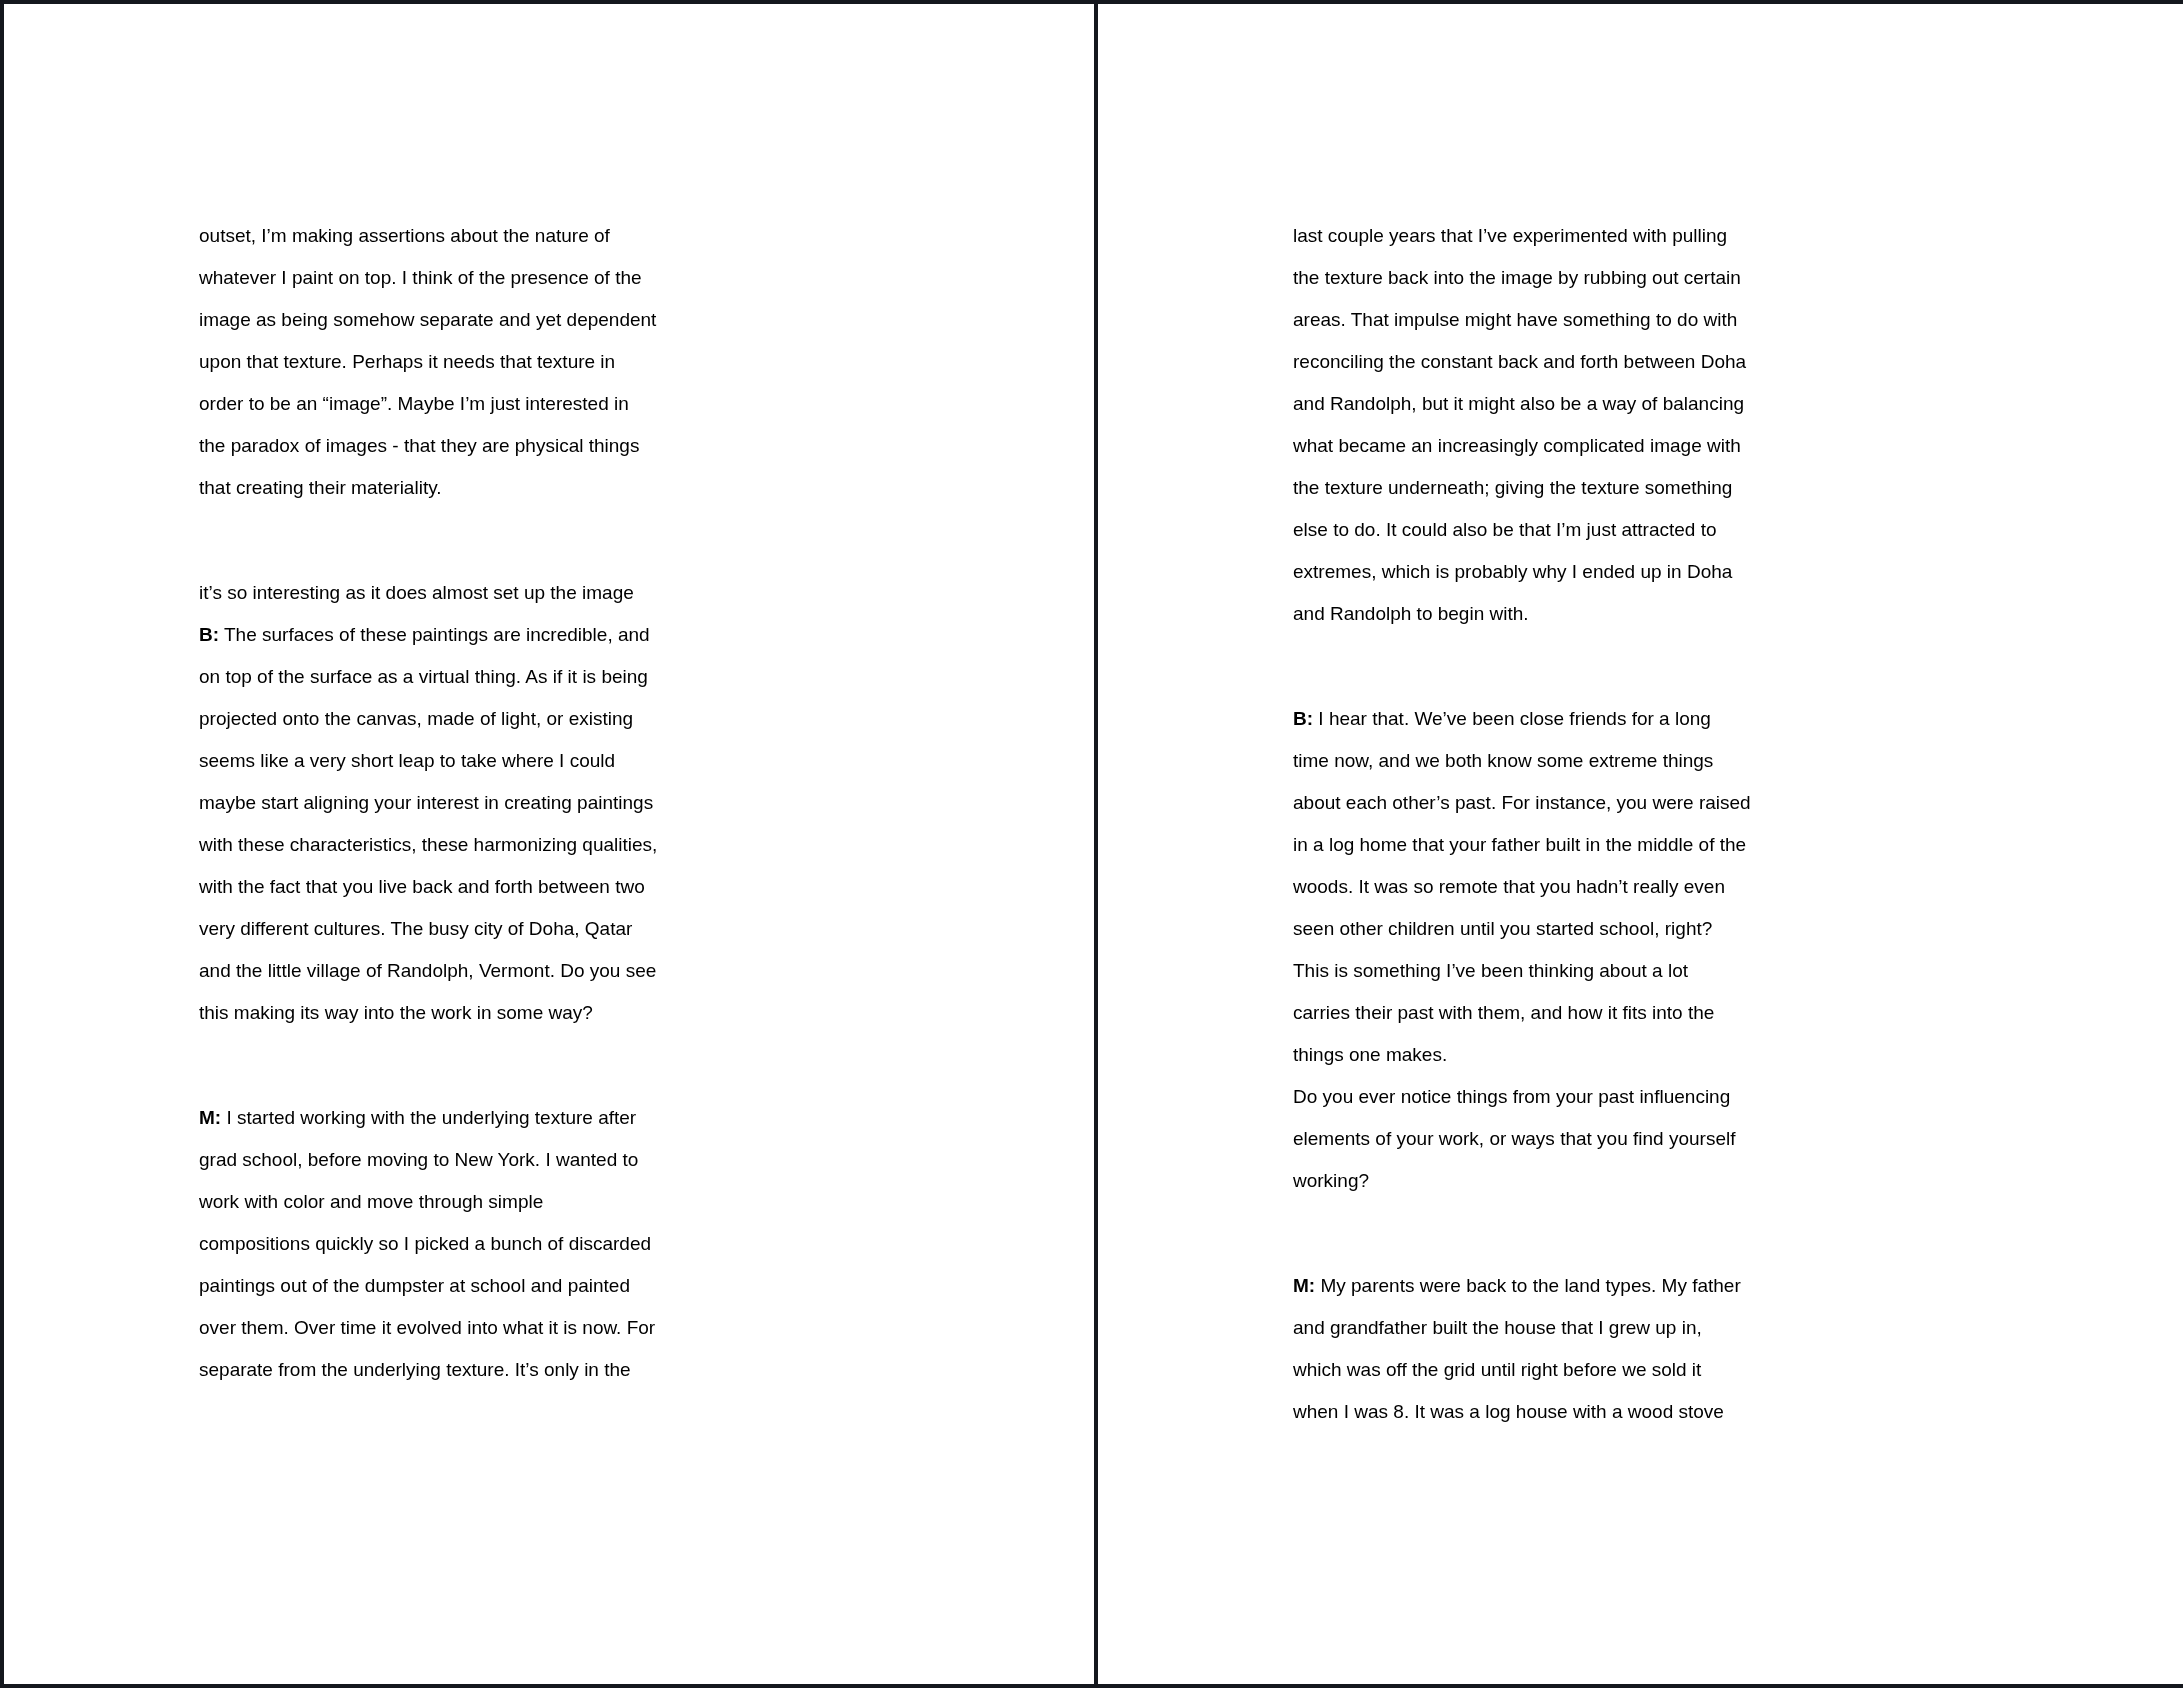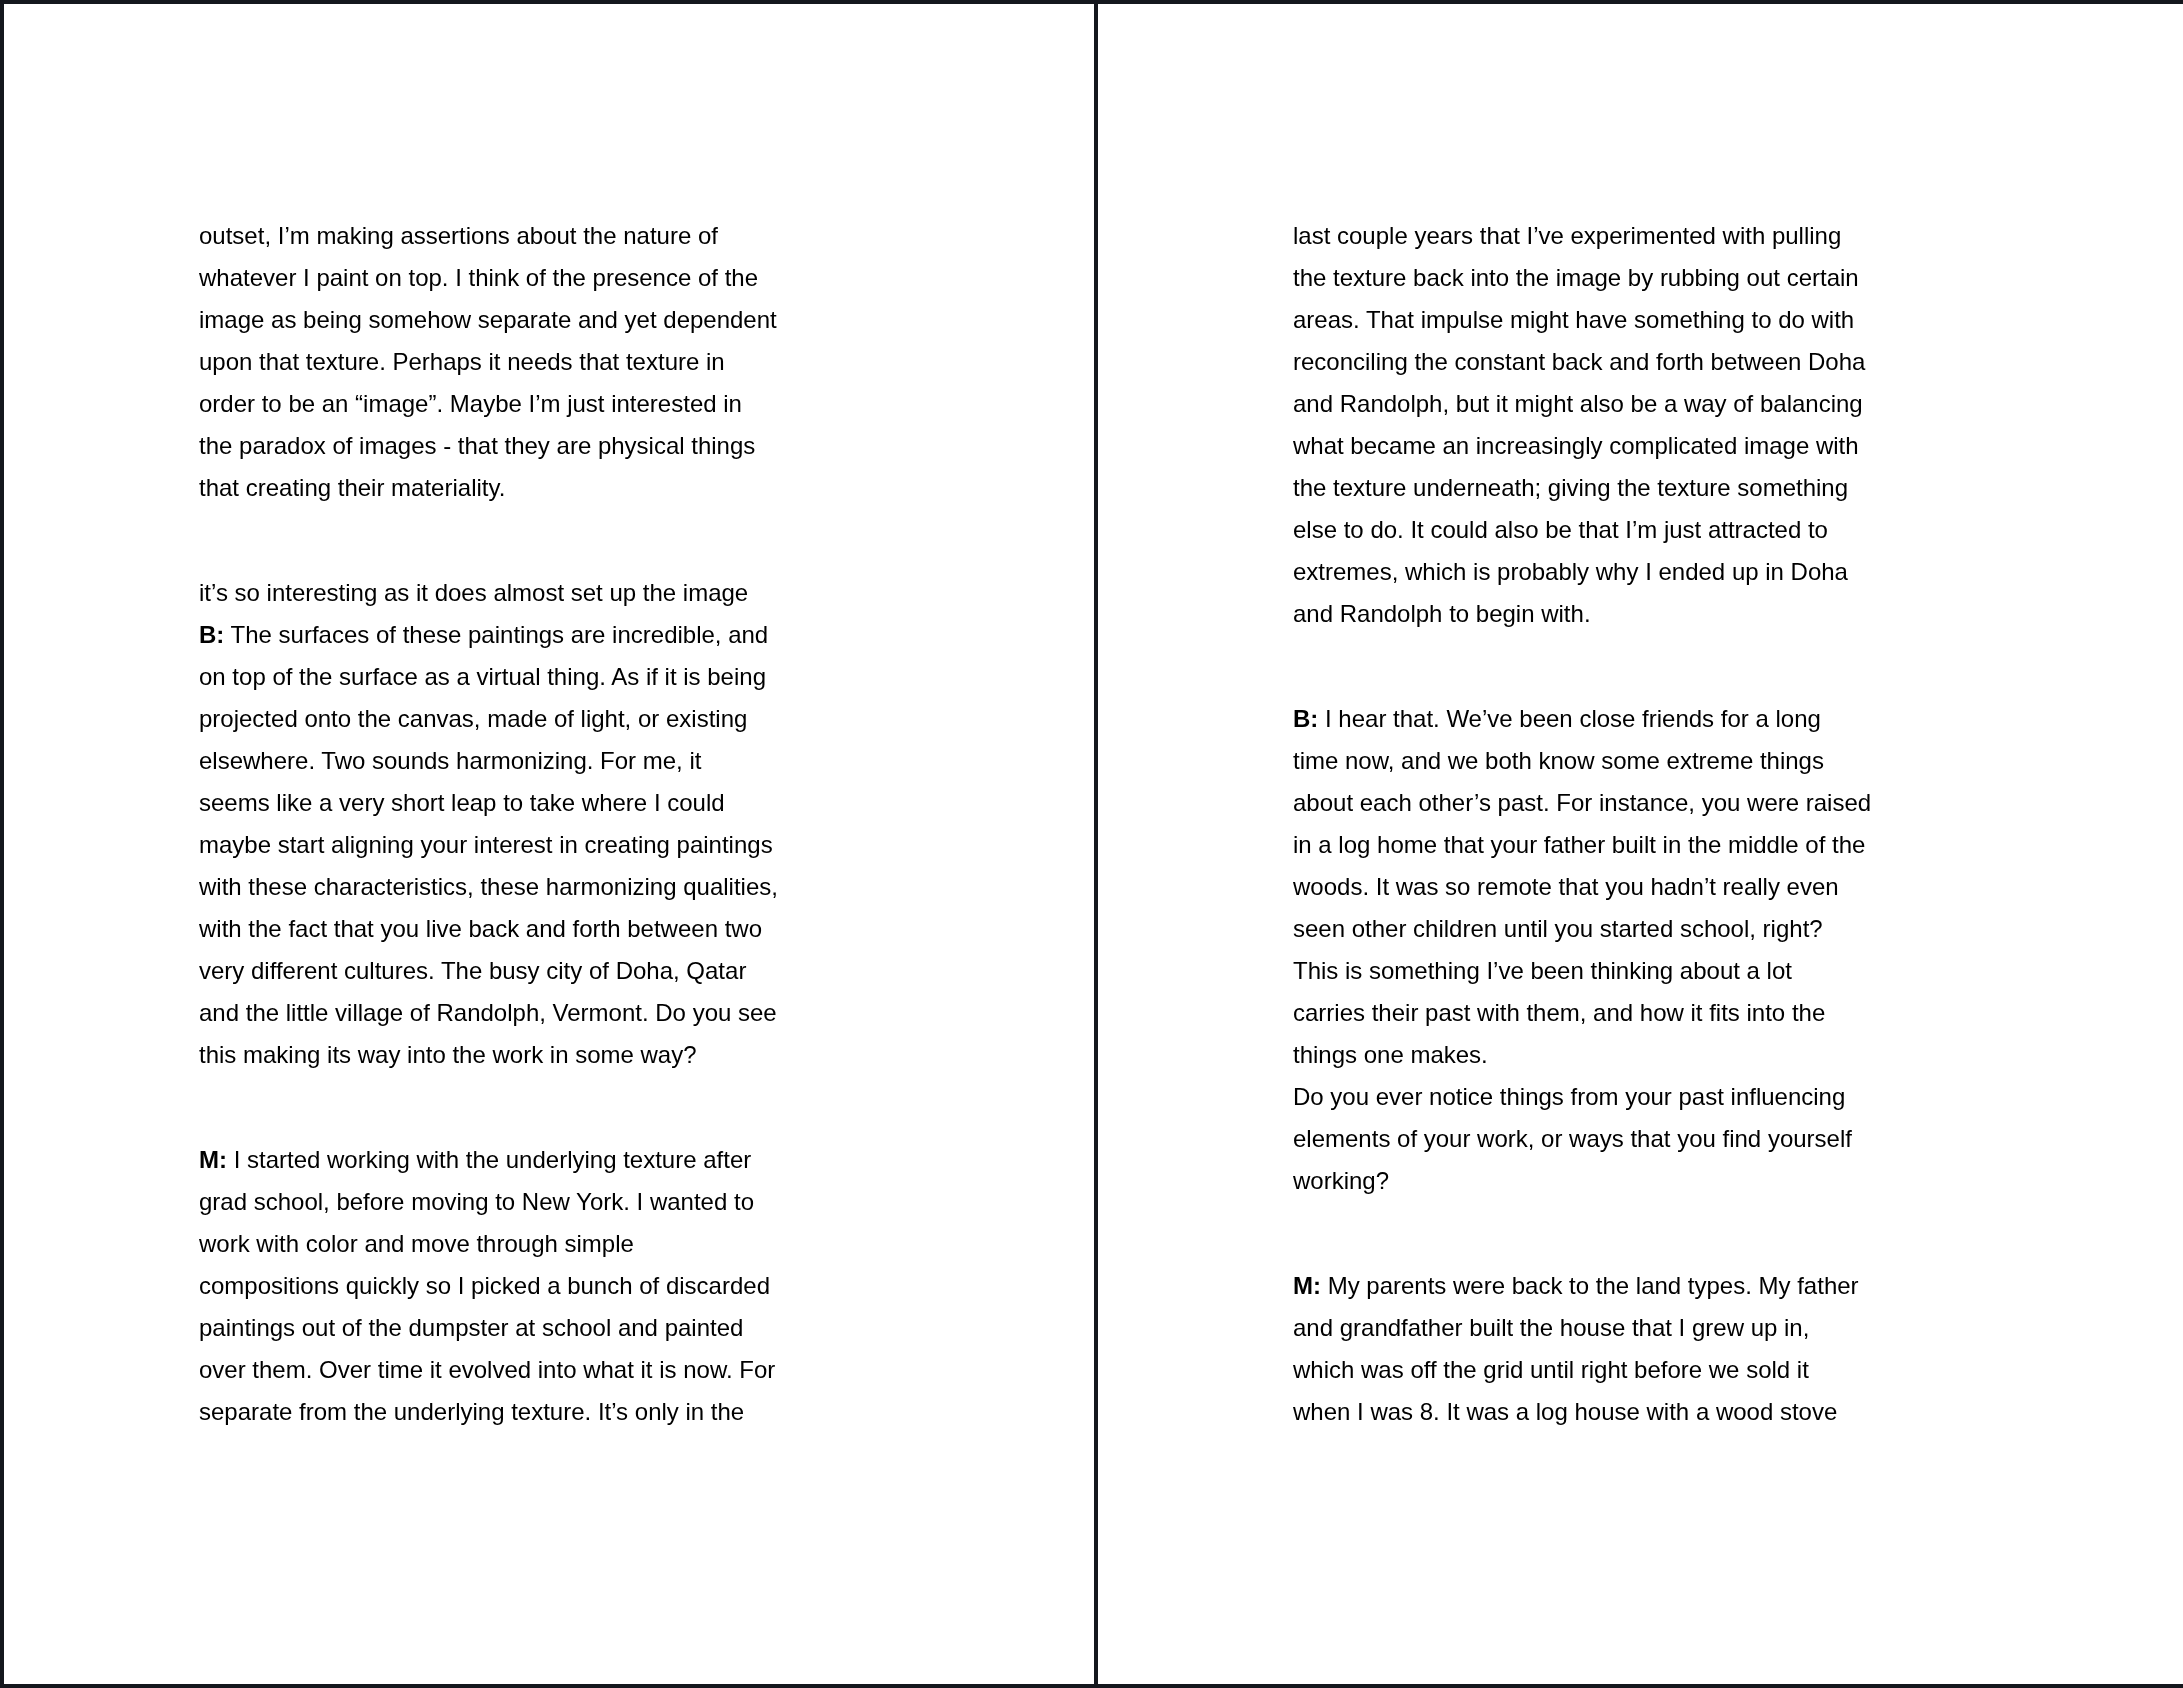--- a/index.html
+++ b/index.html
@@ -37,21 +37,21 @@
     background: var(--page-bg);
   }
   .page-left  { left: 0px;    width: 1086px; }
   .page-right { left: 1094px; width: 1254px; }
   .page-text {
     position: absolute;
     top: 211px;
     left: 195px;
     width: 786px;
     color: var(--text-color);
-    font-size: 24px;
+    font-size: 19px;
     line-height: 42px;
     letter-spacing: 0px;
   }
   .paragraph { margin: 0 0 63px 0; }
   .paragraph:last-child { margin-bottom: 3px; }
   .line { white-space: pre; }
   .line strong { font-weight: bold; }
 </style>
 </head>
 <body>
@@ -66,21 +66,20 @@
           <div class="line">upon that texture. Perhaps it needs that texture in</div>
           <div class="line">order to be an “image”. Maybe I’m just interested in</div>
           <div class="line">the paradox of images - that they are physical things</div>
           <div class="line">that creating their materiality.</div>
         </div>
         <div class="paragraph">
           <div class="line">it’s so interesting as it does almost set up the image</div>
           <div class="line"><strong>B:</strong> The surfaces of these paintings are incredible, and</div>
           <div class="line">on top of the surface as a virtual thing. As if it is being</div>
           <div class="line">projected onto the canvas, made of light, or existing</div>
-          <div class="line">elsewhere. Two sounds harmonizing. For me, it</div>
           <div class="line">seems like a very short leap to take where I could</div>
           <div class="line">maybe start aligning your interest in creating paintings</div>
           <div class="line">with these characteristics, these harmonizing qualities,</div>
           <div class="line">with the fact that you live back and forth between two</div>
           <div class="line">very different cultures. The busy city of Doha, Qatar</div>
           <div class="line">and the little village of Randolph, Vermont. Do you see</div>
           <div class="line">this making its way into the work in some way?</div>
         </div>
         <div class="paragraph">
           <div class="line"><strong>M:</strong> I started working with the underlying texture after</div>

